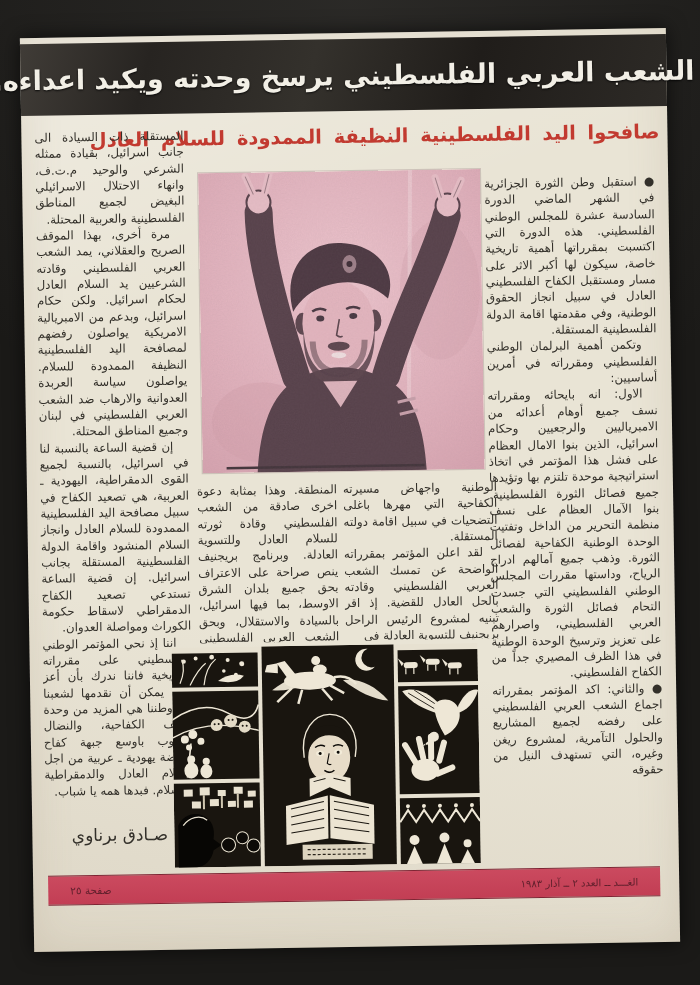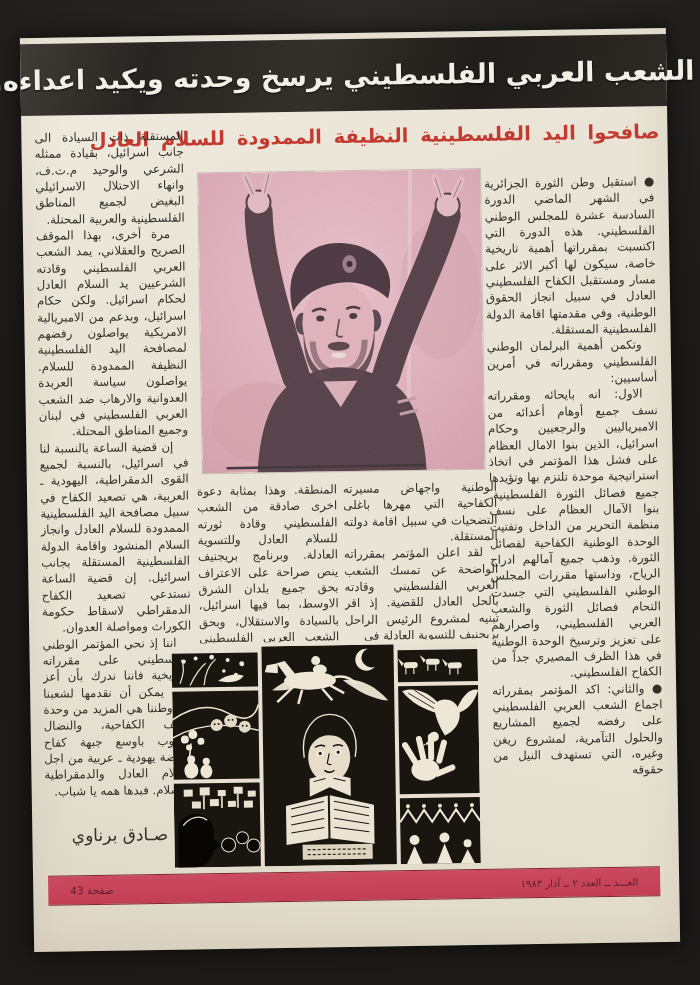--- a/index.html
+++ b/index.html
@@ -342,17 +342,17 @@
           <circle cx="270" cy="194" r="5"></circle>
             <polygon points="262,220 270,200 278,220"></polygon>
           <circle cx="293" cy="200" r="4"></circle>
             <polygon points="286,220 293,206 300,220"></polygon>
         </g>
       </svg>
     </figure>
 
     <div class="footer-bar">
       <span class="footer-issue">الغـــد ــ العدد ٢ ــ آذار ١٩٨٣</span>
-      <span class="footer-page">صفحة 43</span>
+      <span class="footer-page">صفحة ٢٥</span>
     </div>
 
   </div>
 </div>
 
 </body></html>

